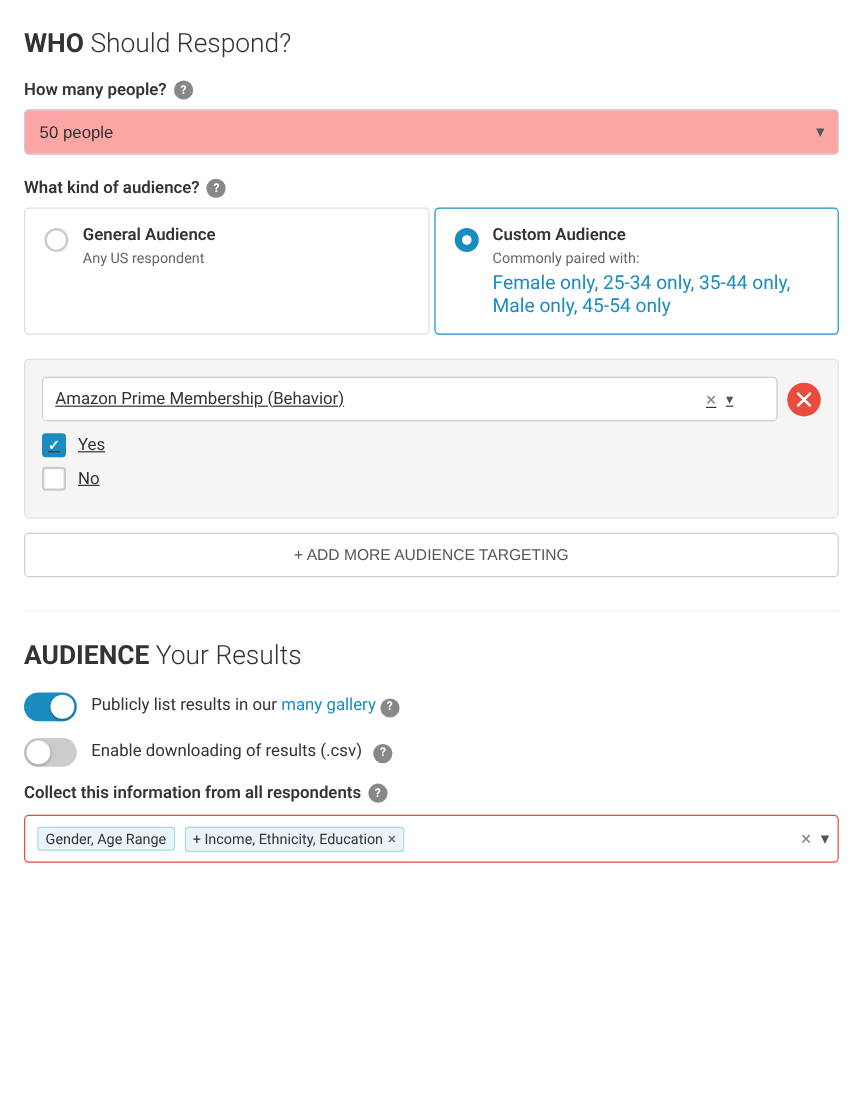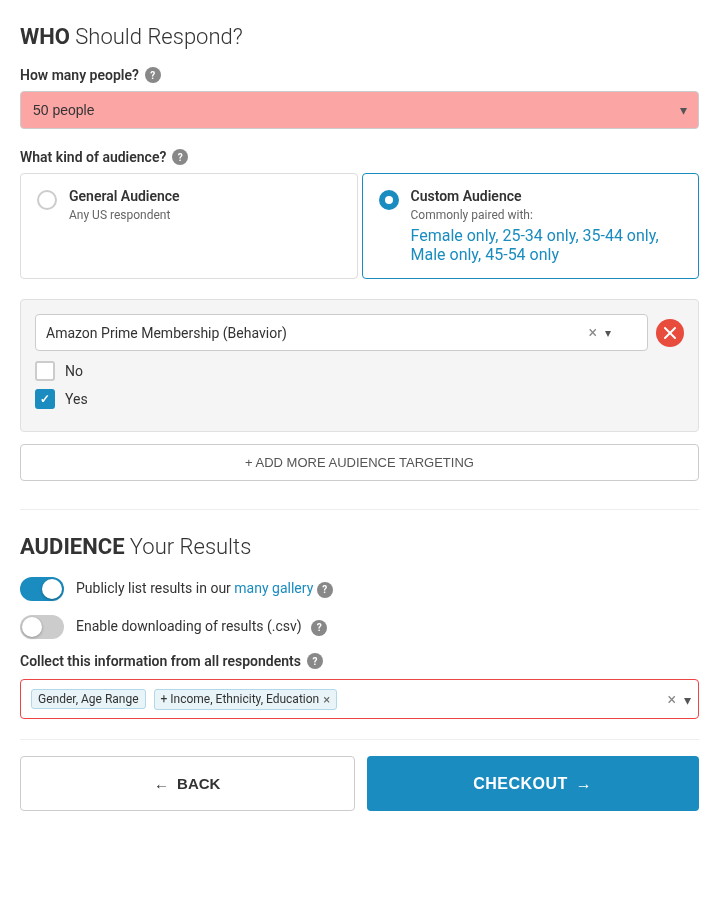--- a/index.html
+++ b/index.html
@@ -126,20 +126,21 @@
       margin-top: 4px;
     }
     
     .targeting-box {
       background: #f5f5f5;
       border: 1px solid #e0e0e0;
       border-radius: 4px;
       padding: 14px;
       margin-bottom: 12px;
       position: relative;
+      text-decoration: underline;
     }
     .targeting-row {
       display: flex;
       align-items: center;
       gap: 8px;
       margin-bottom: 10px;
     }
     .targeting-select-box {
       flex: 1;
       border: 1px solid #ccc;
@@ -444,26 +445,26 @@
 
       <button class="remove-targeting-btn">
         <svg viewBox="0 0 14 14">
           <line x1="2" y1="2" x2="12" y2="12" stroke="white" stroke-width="2" stroke-linecap="round"></line>
           <line x1="12" y1="2" x2="2" y2="12" stroke="white" stroke-width="2" stroke-linecap="round"></line>
         </svg>
       </button>
     </div>
 
     <div class="checkbox-row">
+      <div class="checkbox-box checked"></div>
+      <span class="checkbox-label">Yes</span>
+    </div>
+    <div class="checkbox-row">
       <div class="checkbox-box"></div>
       <span class="checkbox-label">No</span>
-    </div>
-    <div class="checkbox-row">
-      <div class="checkbox-box checked"></div>
-      <span class="checkbox-label">Yes</span>
     </div>
   </div>
 
   
   <button class="add-more-btn">
     <span>+ ADD MORE AUDIENCE TARGETING</span>
   </button>
 
   
   <div class="customize-section">
@@ -506,23 +507,13 @@
         </span>
       </div>
       <div class="collect-controls">
         <span style="cursor:pointer;color:#888;font-size:16px">×</span>
         <span style="cursor:pointer;color:#555">▾</span>
       </div>
     </div>
   </div>
 
   
-  <div class="footer">
-    <button class="back-btn">
-      <span class="arrow-left"></span>
-      <span>BACK</span>
-    </button>
-    <button class="checkout-btn">
-      <span>CHECKOUT</span>
-      <span class="arrow-right"></span>
-    </button>
-  </div>
 </div>
 
 </body></html>

